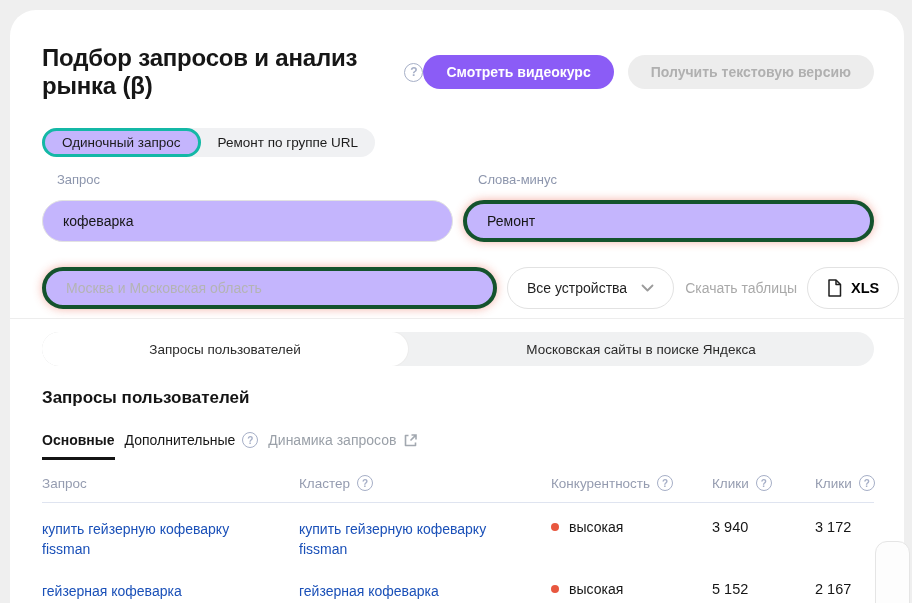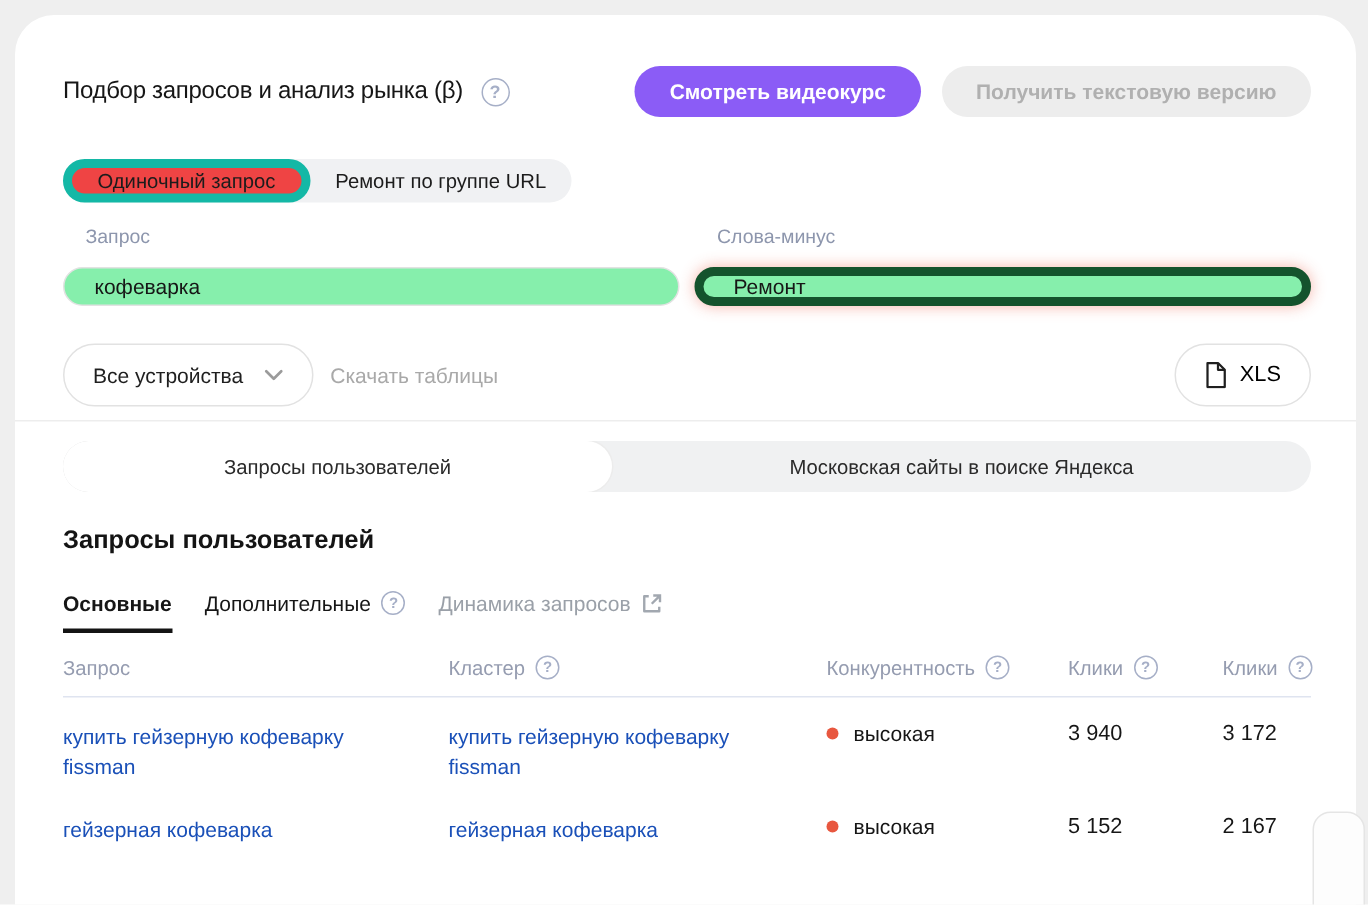--- a/index.html
+++ b/index.html
@@ -11,74 +11,74 @@
     position:relative;
   }
   .card {
     position:absolute; left:10px; top:10px; width:894px; height:640px;
     background:#fff; border-radius:26px 26px 0 0;
     padding:34px 30px 0 32px;
   }
 
   
   .hdr { display:flex; align-items:center; }
-  .title { font-size:16px; font-weight:400; letter-spacing:-0.2px; color:#161616; }
+  .title { font-size:24px; font-weight:700; letter-spacing:-0.2px; color:#161616; }
   .qicon {
     display:inline-flex; align-items:center; justify-content:center;
     width:17px; height:17px; border:1.5px solid #a6afc7; border-radius:50%;
     color:#a6afc7; font-size:10.5px; font-weight:700; flex:0 0 auto;
   }
   .qicon::before { content:"?"; }
   .qicon.big { width:19px; height:19px; font-size:12px; margin-left:12px; }
   .hdr-btns { margin-left:auto; display:flex; gap:14px; }
   .btn {
     height:34px; border:none; border-radius:17px; padding:0 23px;
     font-family:inherit; font-size:14px; cursor:pointer; white-space:nowrap;
   }
   .btn.primary { background:#8b5cf6; color:#fff; font-weight:600; }
   .btn.ghost { background:#ededed; color:#b0b0b0; font-weight:700; }
 
   
   .mode { margin-top:28px; display:inline-flex; background:#f0f1f3; border-radius:15px; height:29px; align-items:center; }
   .mode-item { padding:0 17px; font-size:13.5px; display:flex; align-items:center; height:29px; cursor:pointer; color:#1c1c1c; }
-  .mode-item.active { background:#ef4444; border:6px solid #14b8a6; border-radius:15px; font-weight:400; }
+  .mode-item.active { background:#c4b5fd; border:3px solid #14b8a6; border-radius:15px; font-weight:400; }
 
   
   .form-grid { margin-top:15px; display:grid; grid-template-columns:1fr 1fr; column-gap:10px; }
   .f-label { font-size:13px; color:#8d96ad; padding-left:15px; margin-bottom:13px; }
   .inp {
-    width:100%; height:26px; border:1px solid #e2e2e2; border-radius:21px;
-    padding:0 20px; font-family:inherit; font-size:14px; color:#161616; outline:none; background:#86efac;
+    width:100%; height:42px; border:1px solid #e2e2e2; border-radius:21px;
+    padding:0 20px; font-family:inherit; font-size:14px; color:#161616; outline:none; background:#c4b5fd;
   }
   .inp::placeholder { color:#b4b4b4; }
-  .inp.hot { border:6px solid #14532d; box-shadow:0 0 10px rgba(232,87,63,.45); }
+  .inp.hot { border:4px solid #14532d; box-shadow:0 0 10px rgba(232,87,63,.45); }
 
   .row3 { margin-top:25px; display:flex; align-items:center; gap:10px; }
   .region-wrap { flex:0 0 455px; }
   .select {
     height:42px; border:1px solid #e2e2e2; border-radius:21px; background:#fff;
     display:flex; align-items:center; gap:14px; padding:0 19px; font-size:14px; cursor:pointer; white-space:nowrap;
   }
   .muted-link { color:#a9a9a9; font-size:14px; margin-left:1px; white-space:nowrap; }
   .xls {
     margin-left:auto; height:42px; border:1px solid #e2e2e2; border-radius:21px; background:#fff;
-    display:flex; align-items:center; gap:9px; padding:0 19px; font-size:14.5px; cursor:pointer; font-weight:400;
+    display:flex; align-items:center; gap:9px; padding:0 19px; font-size:14.5px; cursor:pointer; font-weight:700;
   }
 
   .divider { margin:9px -30px 0 -32px; border-top:1px solid #ededed; }
 
   
   .seg { margin-top:13px; display:flex; background:#f0f1f2; border-radius:17px; height:34px; overflow:hidden; }
   .seg-item { display:flex; align-items:center; justify-content:center; font-size:13.5px; cursor:pointer; color:#2a2a2a; }
   .seg-item.active { width:44%; background:#fff; border-radius:17px; font-weight:500; box-shadow:0 0 0 1px #ececec; }
   .seg-item.rest { flex:1; }
 
   
   .res-title { margin-top:22px; font-size:17px; font-weight:700; color:#141414; }
-  .tabs { margin-top:24px; display:flex; align-items:center; gap:22px; font-size:14px; }
+  .tabs { margin-top:24px; display:flex; align-items:center; gap:10px; font-size:14px; }
   .tab { display:flex; align-items:center; gap:7px; cursor:pointer; position:relative; color:#161616; }
   .tab.active { font-weight:700; }
   .tab.active::after { content:""; position:absolute; left:0; right:0; bottom:-12px; height:3px; background:#141414; }
   .tab.dim { color:#9aa0a8; }
   .tab .qicon { width:16px; height:16px; font-size:10px; }
 
   
   .tbl { margin-top:27px; }
   .trow { display:grid; grid-template-columns:257px 252px 161px 103px auto; align-items:start; }
   .thead { font-size:13.5px; color:#959cb0; align-items:center; }
@@ -126,20 +126,23 @@
       <input class="inp" value="кофеварка" style="">
     </div>
     <div>
       <div class="f-label">Слова-минус</div>
       <input class="inp hot" value="Ремонт" style="">
     </div>
   </div>
 
   
   <div class="row3">
+    <div class="region-wrap">
+      <input class="inp hot" placeholder="Москва и Московская область" style="">
+    </div>
     <div class="select">
       <span>Все устройства</span>
       <span>
         <svg width="13" height="8" viewBox="0 0 13 8">
             <path d="M1.5 1.5l5 5 5-5" fill="none" stroke="#9b9b9b" stroke-width="1.8" stroke-linecap="round" stroke-linejoin="round"></path>
           </svg>
       </span>
     </div>
     <span class="muted-link">Скачать таблицы</span>
     <button class="xls">

